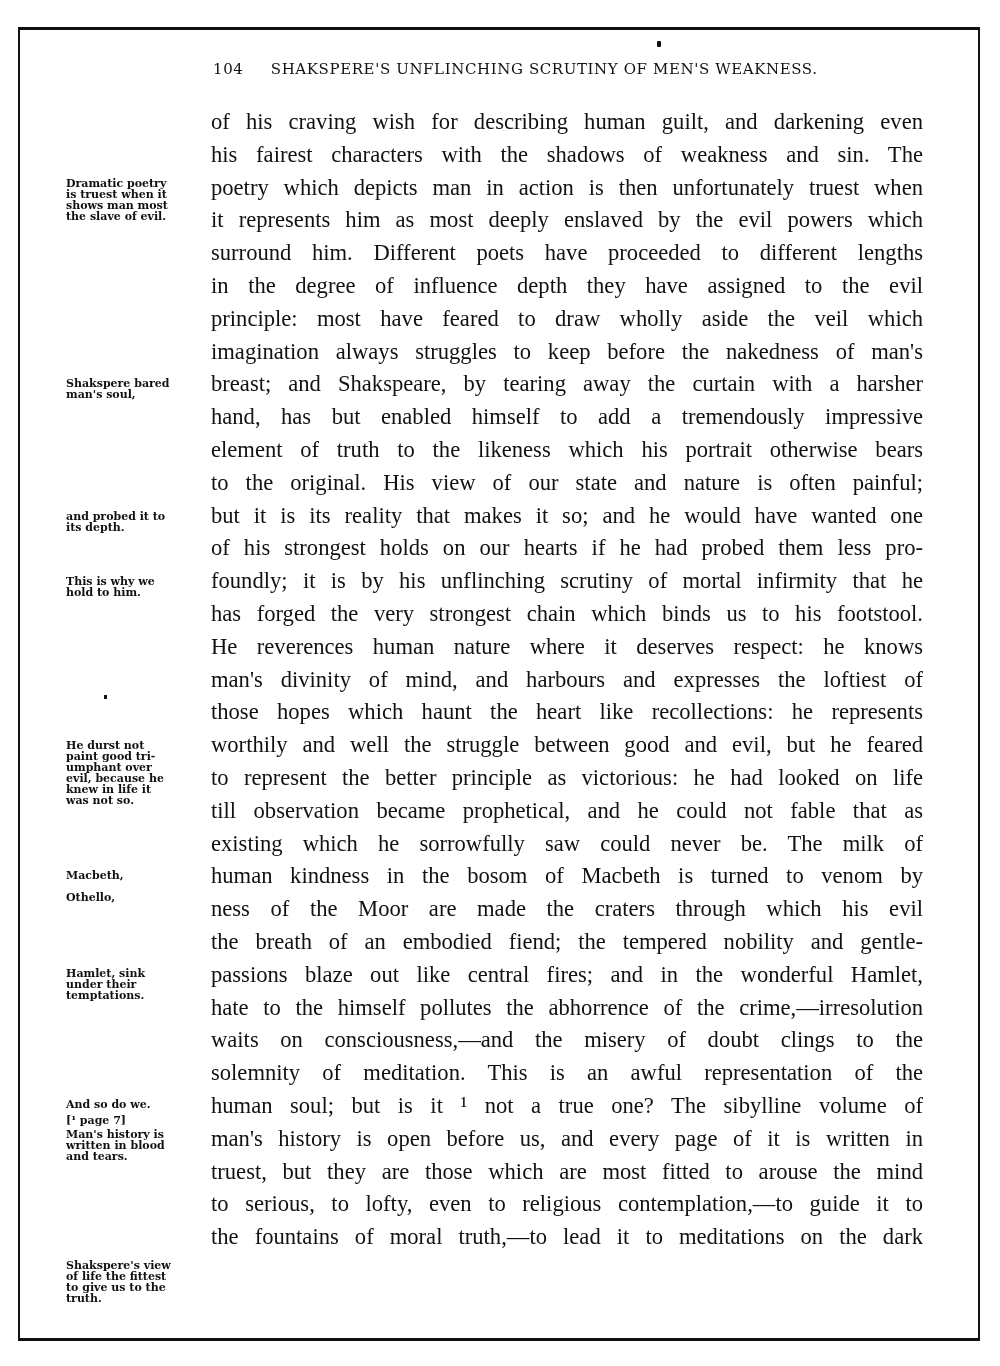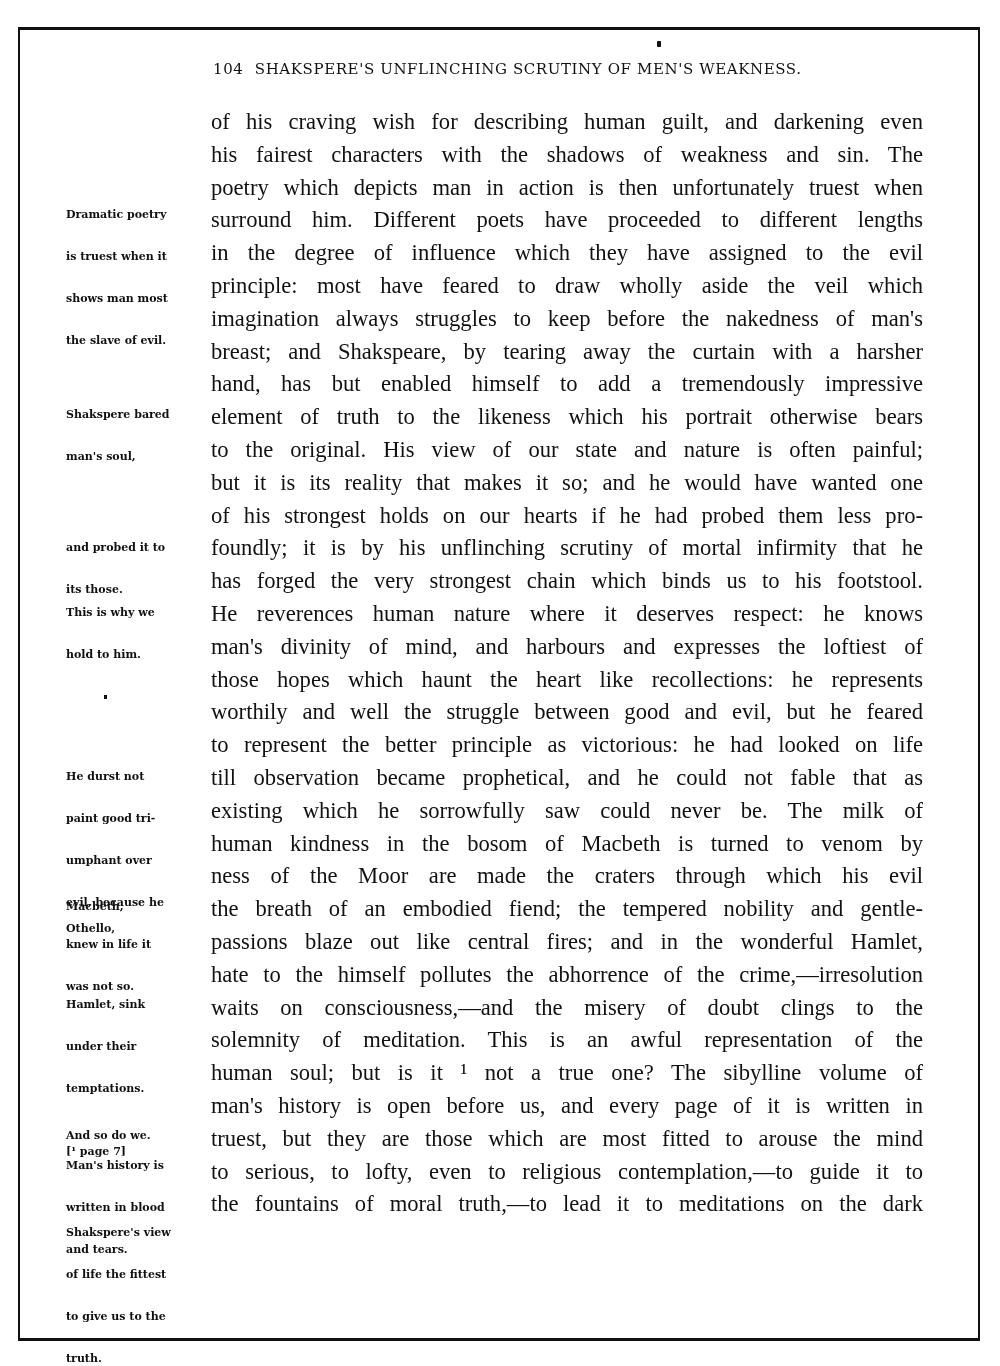--- a/index.html
+++ b/index.html
@@ -49,21 +49,21 @@
     left: 213px;
     width: 720px;
     font-family: "DejaVu Serif", serif;
     font-size: 15px;
     letter-spacing: 0.6px;
     white-space: nowrap;
     font-variant: small-caps;
     text-transform: uppercase;
   }
   .running-head .pagenum {
-    margin-right: 6px;
+    margin-right: 22px;
   }
   .body-text {
     position: absolute;
     left: 211px;
     top: 106px;
     width: 712px;
     font-family: Liberation Serif, serif;
     font-size: 22.6px;
   }
   .body-line {
@@ -81,41 +81,41 @@
     left: 66px;
     width: 135px;
     font-family: "DejaVu Serif", serif;
     font-size: 11px;
     font-weight: bold;
     line-height: 11px;
     white-space: nowrap;
   }
   .sidenote-line {
     display: block;
-    margin-top: 31px;
   }
 </style>
 </head>
 <body>
 
 <div class="frame"></div>
 <div class="speck"></div>
 <div class="speck2"></div>
 
 <div class="running-head">
   <span class="pagenum">104</span>
   <span>Shakspere's unflinching scrutiny of men's weakness.</span>
 </div>
 
 <div class="body-text">
   <div class="body-line">of his craving wish for describing human guilt, and darkening even</div>
   <div class="body-line">his fairest characters with the shadows of weakness and sin.   The</div>
   <div class="body-line">poetry which depicts man in action is then unfortunately truest when</div>
+  <div class="body-line">it represents him as most deeply enslaved by the evil powers which</div>
   <div class="body-line">surround him.  Different poets have proceeded to different lengths</div>
-  <div class="body-line">in the degree of influence which they have assigned to the evil</div>
+  <div class="body-line">in the degree of influence depth they have assigned to the evil</div>
   <div class="body-line">principle: most have feared to draw wholly aside the veil which</div>
   <div class="body-line">imagination always struggles to keep before the nakedness of man's</div>
   <div class="body-line">breast; and Shakspeare, by tearing away the curtain with a harsher</div>
   <div class="body-line">hand, has but enabled himself to add a tremendously impressive</div>
   <div class="body-line">element of truth to the likeness which his portrait otherwise bears</div>
   <div class="body-line">to the original.  His view of our state and nature is often painful;</div>
   <div class="body-line">but it is its reality that makes it so; and he would have wanted one</div>
   <div class="body-line">of his strongest holds on our hearts if he had probed them less pro-</div>
   <div class="body-line">foundly; it is by his unflinching scrutiny of mortal infirmity that he</div>
   <div class="body-line">has forged the very strongest chain which binds us to his footstool.</div>
@@ -147,21 +147,21 @@
   <span class="sidenote-line">the slave of evil.</span>
 </div>
 
 <div class="sidenote" style="top:378px">
   <span class="sidenote-line">Shakspere bared</span>
   <span class="sidenote-line">man's soul,</span>
 </div>
 
 <div class="sidenote" style="top:511px">
   <span class="sidenote-line">and probed it to</span>
-  <span class="sidenote-line">its those.</span>
+  <span class="sidenote-line">its depth.</span>
 </div>
 
 <div class="sidenote" style="top:576px">
   <span class="sidenote-line">This is why we</span>
   <span class="sidenote-line">hold to him.</span>
 </div>
 
 <div class="sidenote" style="top:740px">
   <span class="sidenote-line">He durst not</span>
   <span class="sidenote-line">paint good tri-</span>
@@ -192,18 +192,18 @@
 <div class="sidenote" style="top:1115px">
   <span class="sidenote-line">[¹ page 7]</span>
 </div>
 
 <div class="sidenote" style="top:1129px">
   <span class="sidenote-line">Man's history is</span>
   <span class="sidenote-line">written in blood</span>
   <span class="sidenote-line">and tears.</span>
 </div>
 
-<div class="sidenote" style="top:1196px">
+<div class="sidenote" style="top:1260px">
   <span class="sidenote-line">Shakspere's view</span>
   <span class="sidenote-line">of life the fittest</span>
   <span class="sidenote-line">to give us to the</span>
   <span class="sidenote-line">truth.</span>
 </div>
 
 </body></html>

